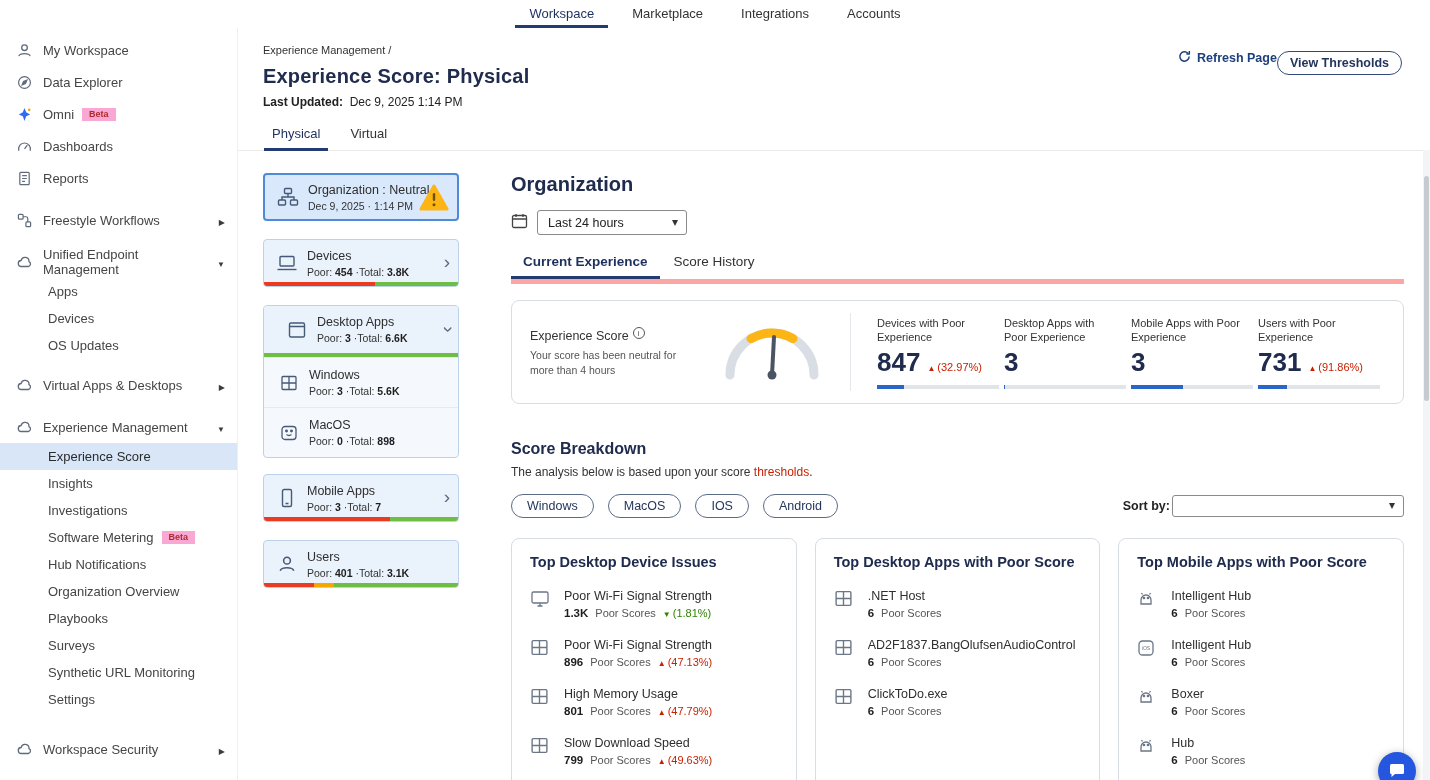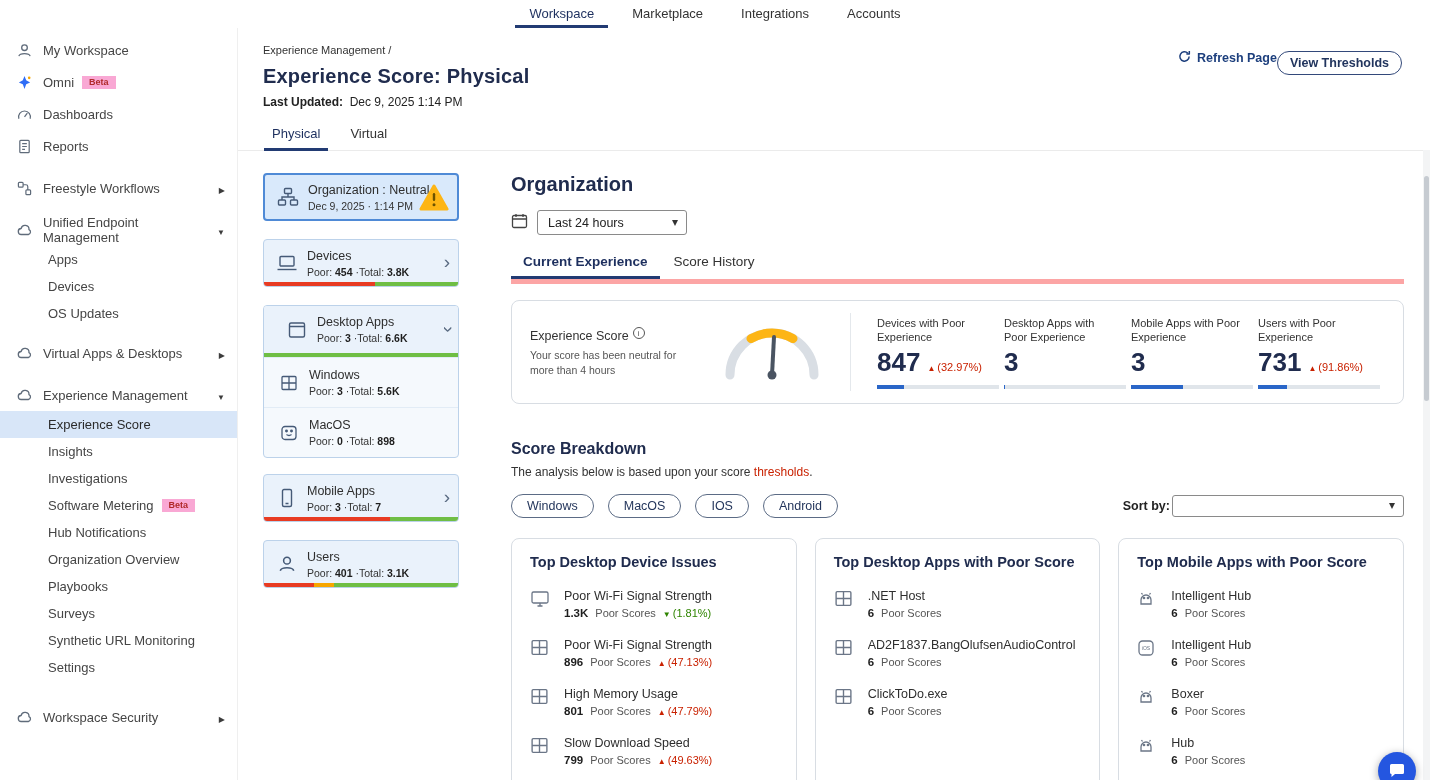--- a/index.html
+++ b/index.html
@@ -130,20 +130,29 @@
     <span class="sicon">
         <svg width="15" height="15" viewBox="0 0 16 16" fill="none" stroke="#5f6b7a" stroke-width="1.4">
           <circle cx="8" cy="5" r="3"></circle>
           <path d="M2 14c1-3.5 11-3.5 12 0"></path>
         </svg>
       </span>
     <span>My Workspace</span>
   </div>
   <div class="side-item">
     <span class="sicon">
+        <svg width="15" height="15" viewBox="0 0 16 16" fill="none" stroke="#5f6b7a" stroke-width="1.3">
+          <circle cx="8" cy="8" r="6.3"></circle>
+          <path d="M10.5 5.5L9 9l-3.5 1.5L7 7z" fill="#5f6b7a"></path>
+        </svg>
+      </span>
+    <span>Data Explorer</span>
+  </div>
+  <div class="side-item">
+    <span class="sicon">
         <svg width="15" height="15" viewBox="0 0 16 16">
           <path d="M8 1l1.8 4.6L14 8l-4.2 1.8L8 15l-1.8-5.2L2 8l4.2-2.4z" fill="#2f6df6"></path>
           <circle cx="13" cy="3" r="1.4" fill="#f7a600"></circle>
         </svg>
       </span>
     <span>Omni</span>
     <span class="badge-beta">Beta</span>
   </div>
   <div class="side-item">
     <span class="sicon">

